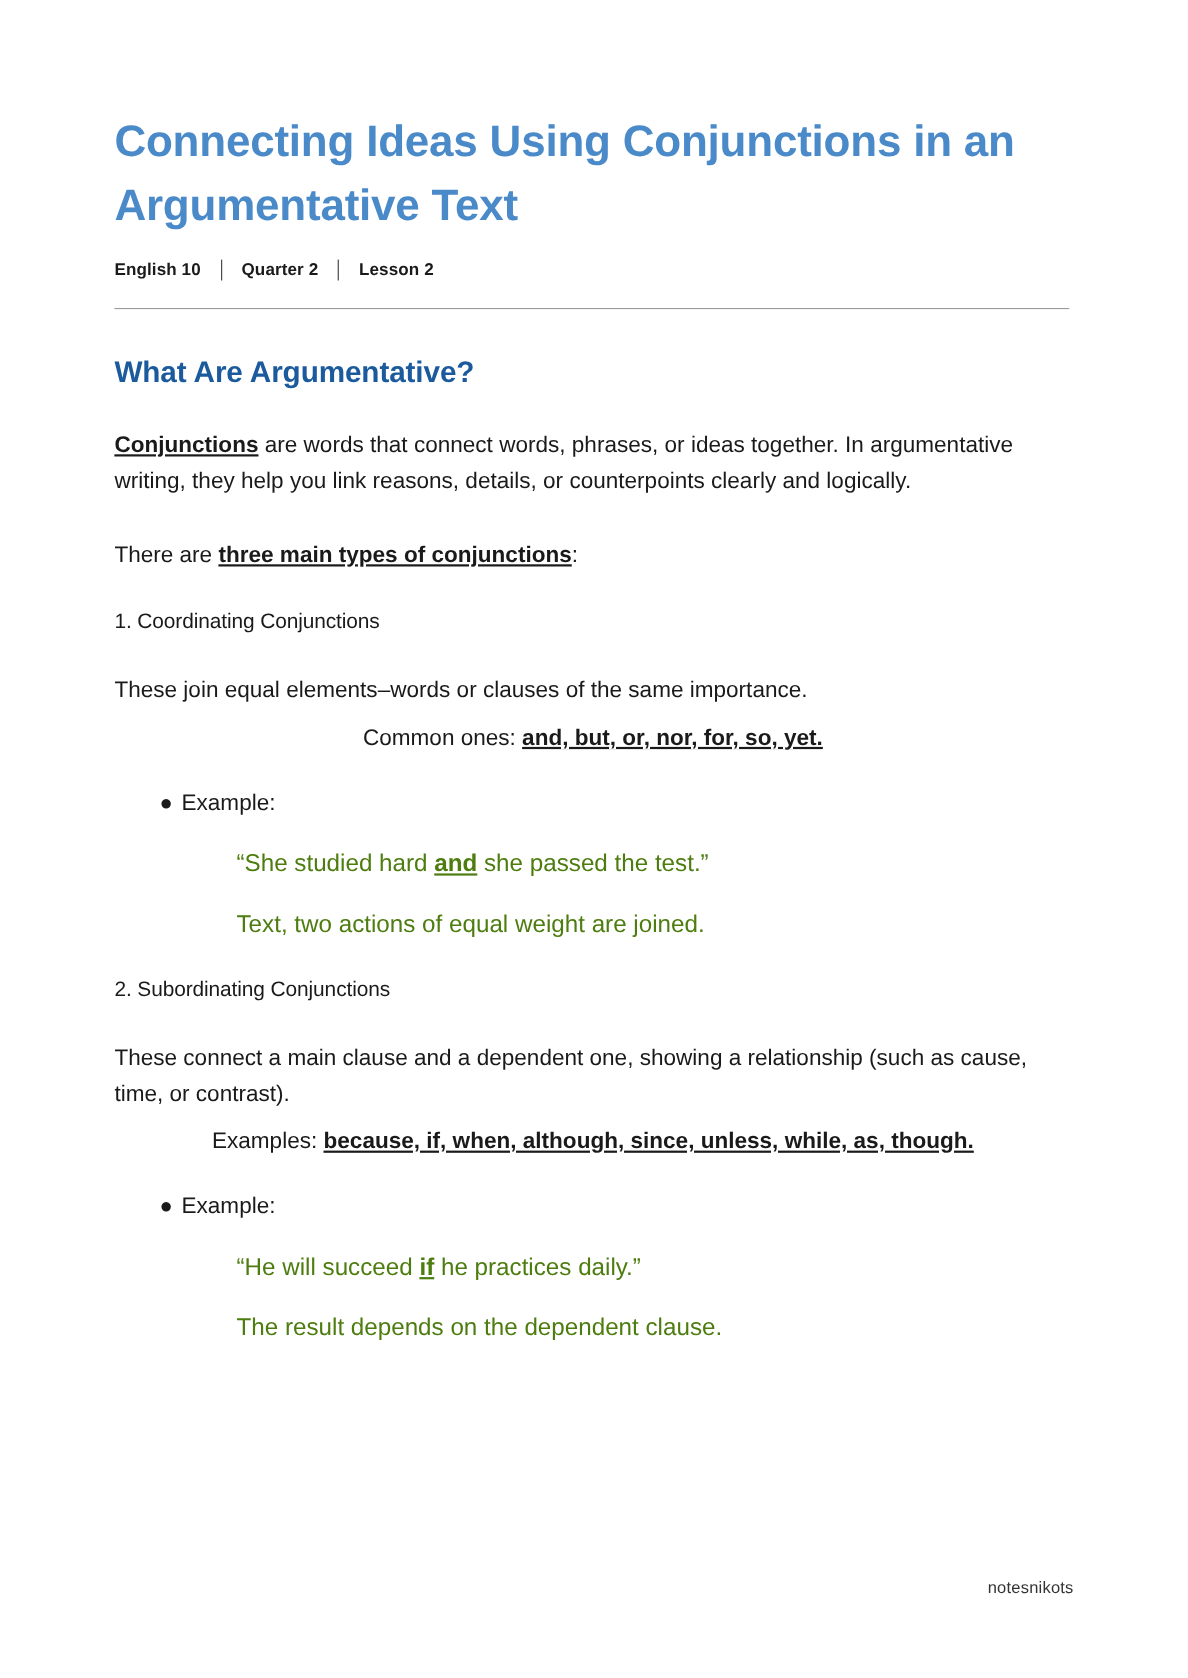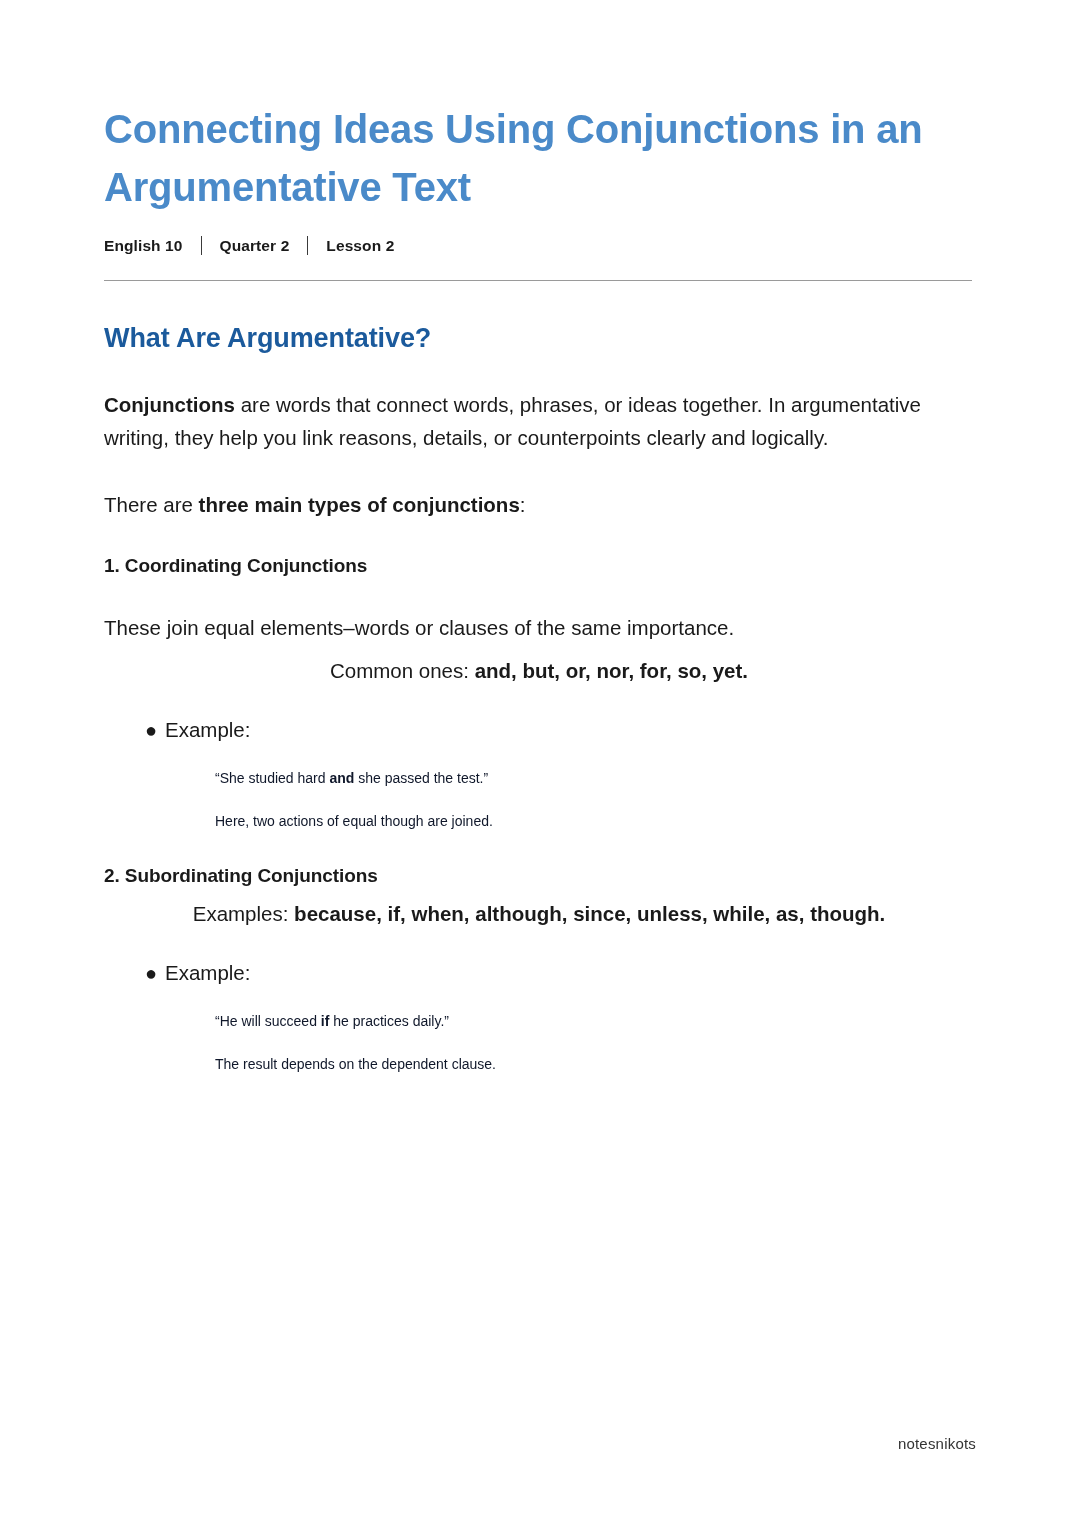--- a/index.html
+++ b/index.html
@@ -92,26 +92,26 @@
 
   p.tight {
     padding-top: 10px;
     text-align: center;
   }
 
   .subheading {
     margin: 0;
     padding-top: 33px;
     font-size: 19px;
-    font-weight: bold;
+    font-weight: normal;
     color: #1a1a1a;
     letter-spacing: -0.1px;
   }
 
-  b, strong { font-weight: bold; }
+  b, strong { font-weight: bold; text-decoration: underline; }
 
   
   .bullet-block {
     padding-top: 28px;
     padding-left: 41px;
   }
   .bullet-row {
     display: flex;
     align-items: flex-start;
     font-size: 20.5px;
@@ -121,23 +121,23 @@
     flex: none;
     width: 20px;
     font-size: 20px;
     line-height: 1.5;
     color: #1a1a1a;
   }
   .bullet-text { color: #1a1a1a; }
 
   .sub-line {
     padding-left: 70px;
-    font-size: 14px;
+    font-size: 22px;
     line-height: 1.5;
-    color: #0f172a;
+    color: #4d7c0f;
   }
   .sub-line.first { padding-top: 22px; }
   .sub-line.second { padding-top: 22px; }
 
   
   .footer-mark {
     position: absolute;
     right: 104px;
     top: 1435px;
     font-size: 15px;
@@ -174,25 +174,26 @@
     <p class="body">These join equal elements–words or clauses of the same importance.</p>
 
     <p class="body tight"><span> Common ones: </span><b>and, but, or, nor, for, so, yet.</b></p>
 
     <div class="bullet-block">
       <div class="bullet-row">
         <span class="bullet-dot">●</span>
         <span class="bullet-text">Example:</span>
       </div>
       <div class="sub-line first"><span>“She studied hard </span><b>and</b><span> she passed the test.”</span></div>
-      <div class="sub-line second">Here, two actions of equal though are joined.</div>
+      <div class="sub-line second">Text, two actions of equal weight are joined.</div>
     </div>
 
     <h3 class="subheading">2. Subordinating Conjunctions</h3>
 
+    <p class="body">These connect a main clause and a dependent one, showing a relationship (such as cause, time, or contrast).</p>
 
     <p class="body tight"><span> Examples: </span><b>because, if, when, although, since, unless, while, as, though.</b></p>
 
     <div class="bullet-block">
       <div class="bullet-row">
         <span class="bullet-dot">●</span>
         <span class="bullet-text">Example:</span>
       </div>
       <div class="sub-line first"><span>“He will succeed </span><b>if</b><span> he practices daily.”</span></div>
       <div class="sub-line second">The result depends on the dependent clause.</div>

